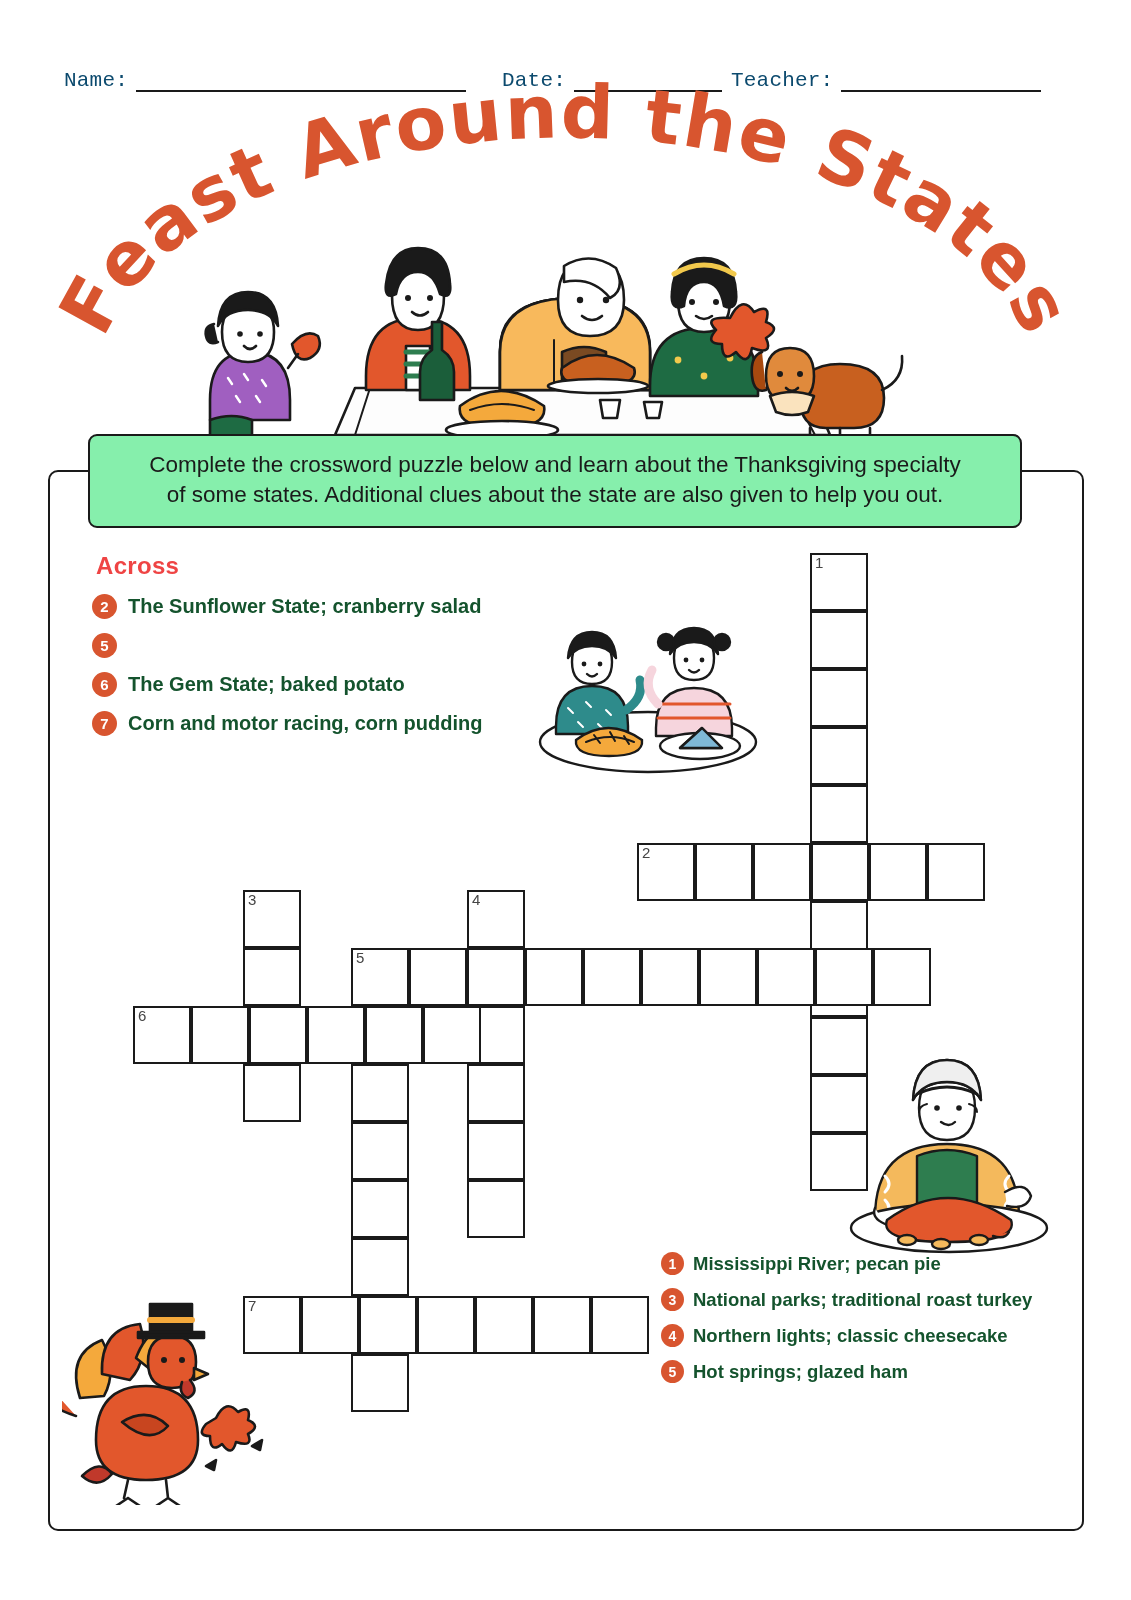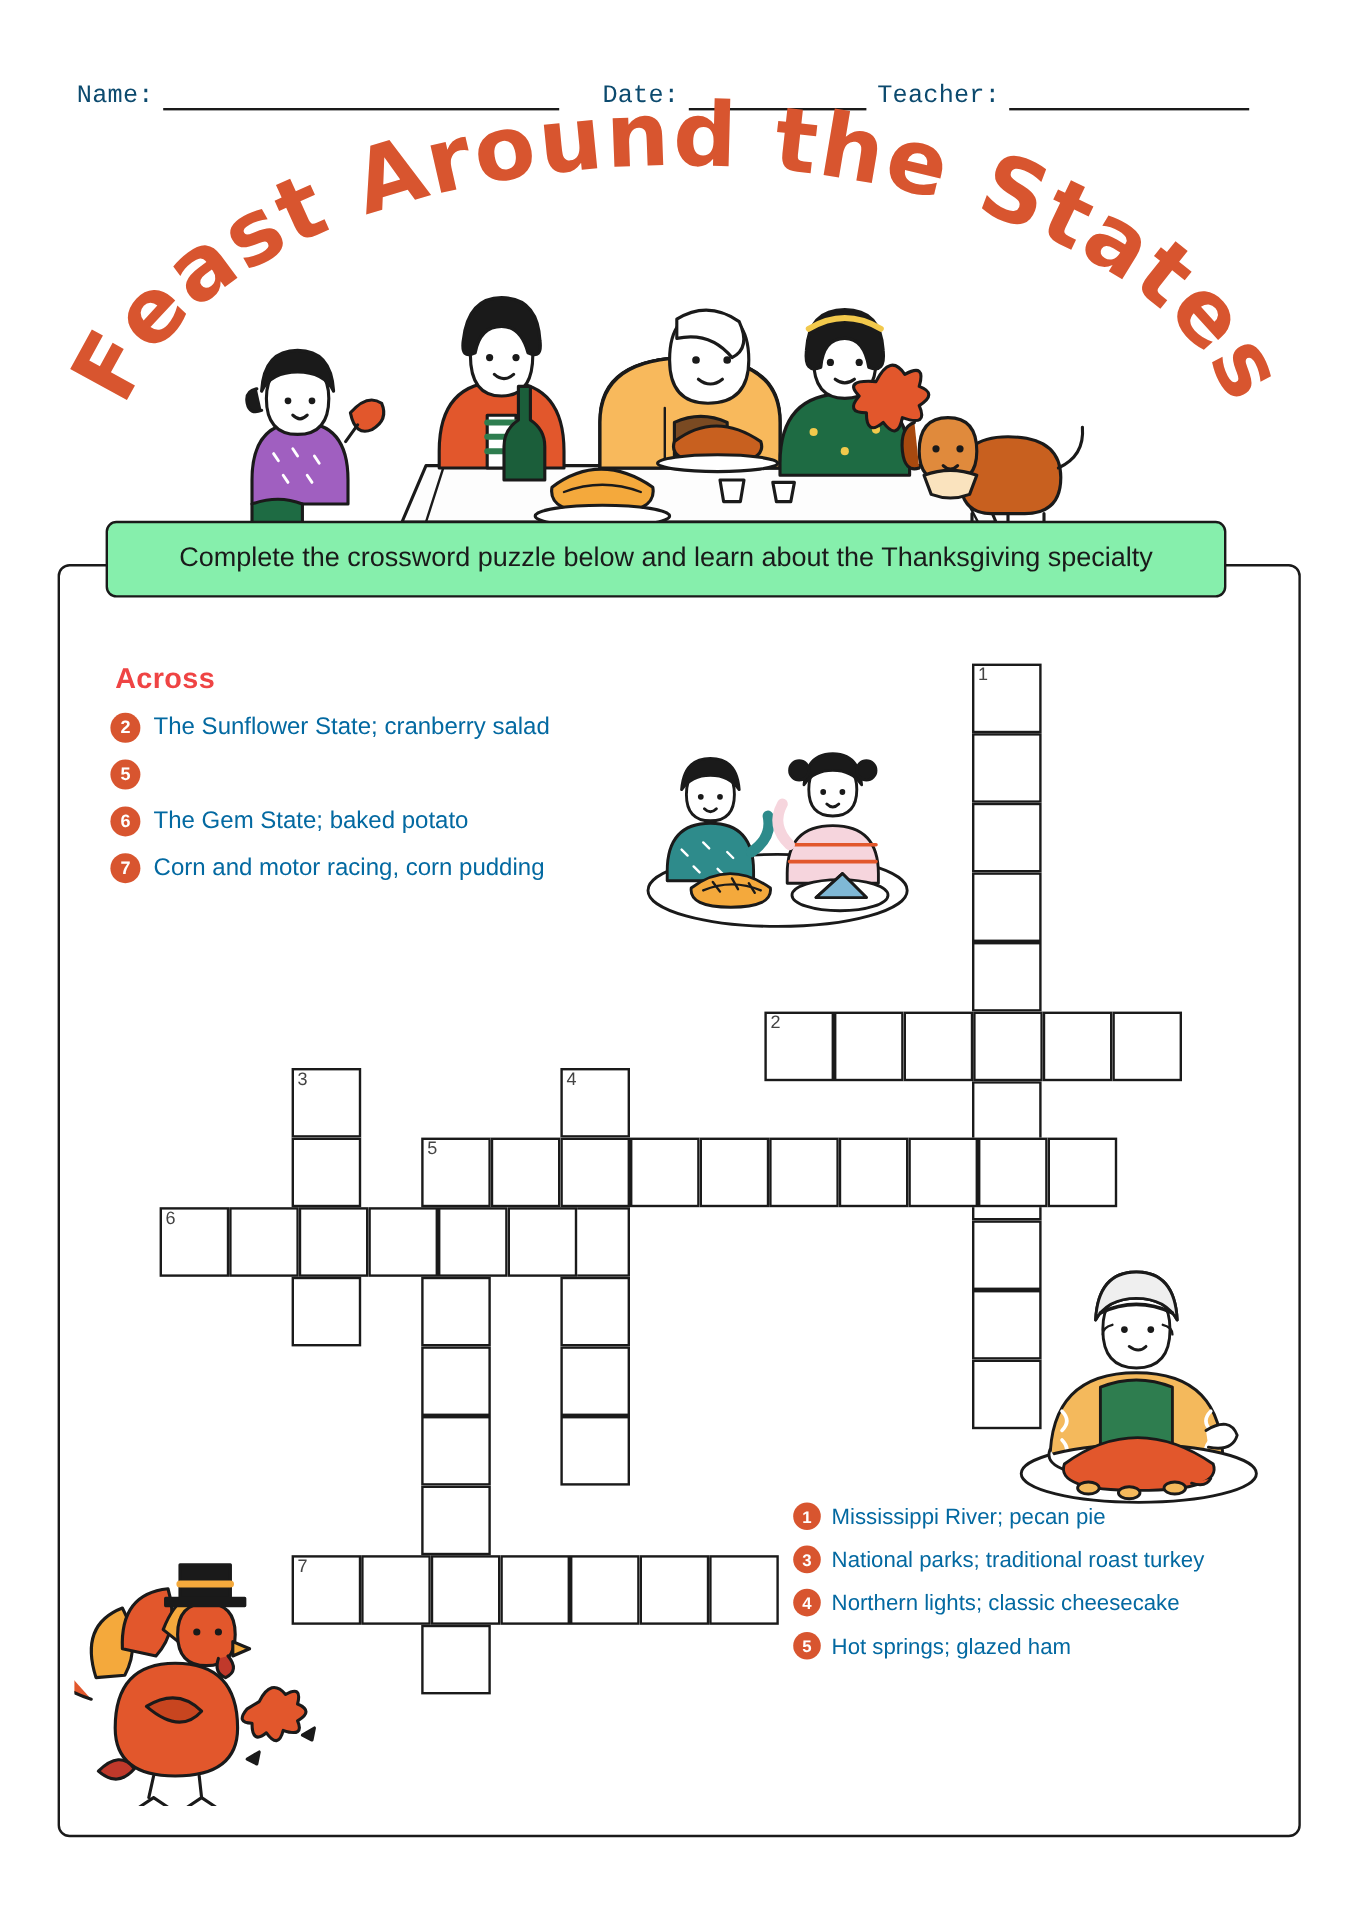--- a/index.html
+++ b/index.html
@@ -74,21 +74,21 @@
 
   .clue-num {
     flex:0 0 auto; width:25px; height:25px; border-radius:50%;
     background:#d8552f; color:#ffffff;
     font-size:15px; font-weight:bold;
     display:flex; align-items:center; justify-content:center;
     margin-right:11px;
   }
   .clues-down .clue-num { width:23px; height:23px; font-size:14px; margin-right:9px; }
 
-  .clue-text { font-size:20px; color:#0369a1; white-space:nowrap; }
+  .clue-text { font-size:20px; color:#14532d; white-space:nowrap;font-weight:bold; }
   .clues-down .clue-text { font-size:18.5px; }
 
   
   #grid { position:absolute; left:0; top:0; width:1131px; height:1600px; z-index:4;
           pointer-events:none; }
   .cw-cell {
     position:absolute; width:58px; height:58px;
     border:2px solid #1a1a1a; background:#ffffff;
     pointer-events:auto;
   }
@@ -207,20 +207,21 @@
     <path d="M712 190 q22-10 20 -34" fill="none"></path>
     <path d="M640 228 l0 14 M670 228 l0 14 M700 228 l0 14" fill="none"></path>
 
     <path d="M560 118 q12-24 24 -6 q18 -10 12 10 q16 6 0 16 q8 18 -14 10 q-4 20 -16 4 q-14 12 -14 -8 q-18 0 -6 -14 q-14 -14 14 -12 Z" fill="#e2572c"></path>
   </g>
 </svg>
 </div>
 
 <div class="callout">
   <p>Complete the crossword puzzle below and learn about the Thanksgiving specialty</p>
+  <p>of some states. Additional clues about the state are also given to help you out.</p>
 </div>
 
 <div class="frame"></div>
 
 <div class="clues clues-across">
   <h2>Across</h2>
   <div id="across-list">
       <div class="clue">
         <span class="clue-num">2</span>
         <span class="clue-text">The Sunflower State; cranberry salad</span>

